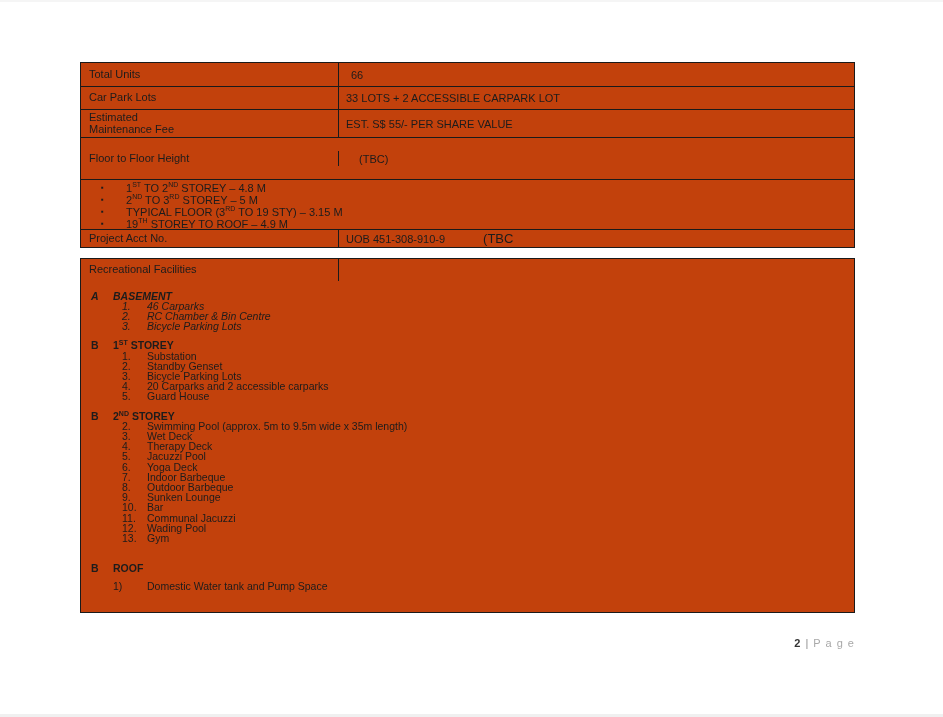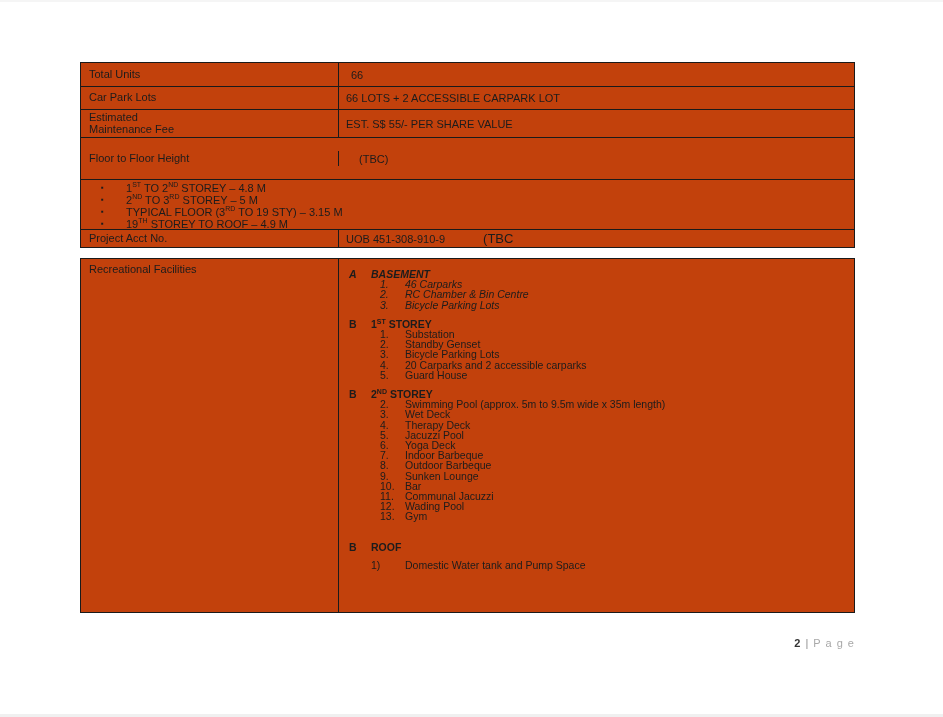--- a/index.html
+++ b/index.html
@@ -28,21 +28,21 @@
   .vc-tbc { padding-left:20px; }
 
   .vc-bullets { flex:1; display:block; padding:2px 0 0 20px; }
   .bline { line-height:12px; white-space:pre; }
   .bmark { display:inline-block; width:25px; font-size:8px; vertical-align:top; line-height:12px; }
   .sup { font-size:7px; vertical-align:top; position:relative; top:-1px; line-height:1; }
 
   .acct-note { font-size:13px; margin-left:38px; }
 
   #fac-table { left:80px; top:258px; width:775px; height:355px; }
-  .fac-row { display:flex; height:100%; }
+  .fac-row { display:flex; height:100%;flex-direction:column; }
   .fac-label {
     width:258px; border-right:1px solid #1a1a1a; padding:5px 8px;
     line-height:11.5px;
   }
   .fac-right { flex:1; padding:6px 8px 0 10px; font-size:10.5px; }
   .fsec { margin-top:9px; }
   .fsec:first-child { margin-top:4px;font-style:italic; }
   .fsec-roof { margin-top:20px; }
   .fsec-roof .fhead { margin-bottom:8px; }
   .fhead { font-weight:bold; line-height:10.2px; white-space:pre; }
@@ -66,21 +66,21 @@
 <div class="page">
   <div class="page-edge-top"></div>
 
   <div class="tbl" id="spec-table">
     <div class="trow h23">
       <div class="lc">Total Units</div>
       <div class="vc vc-first">66</div>
     </div>
     <div class="trow h23">
       <div class="lc">Car Park Lots</div>
-      <div class="vc">66 LOTS + 2 ACCESSIBLE CARPARK LOT</div>
+      <div class="vc">33 LOTS + 2 ACCESSIBLE CARPARK LOT</div>
     </div>
     <div class="trow h28">
       <div class="lc">
         <div class="twolines">
           <div>Estimated</div>
           <div>Maintenance Fee</div>
         </div>
       </div>
       <div class="vc">EST. S$ 55/- PER SHARE VALUE</div>
     </div>

